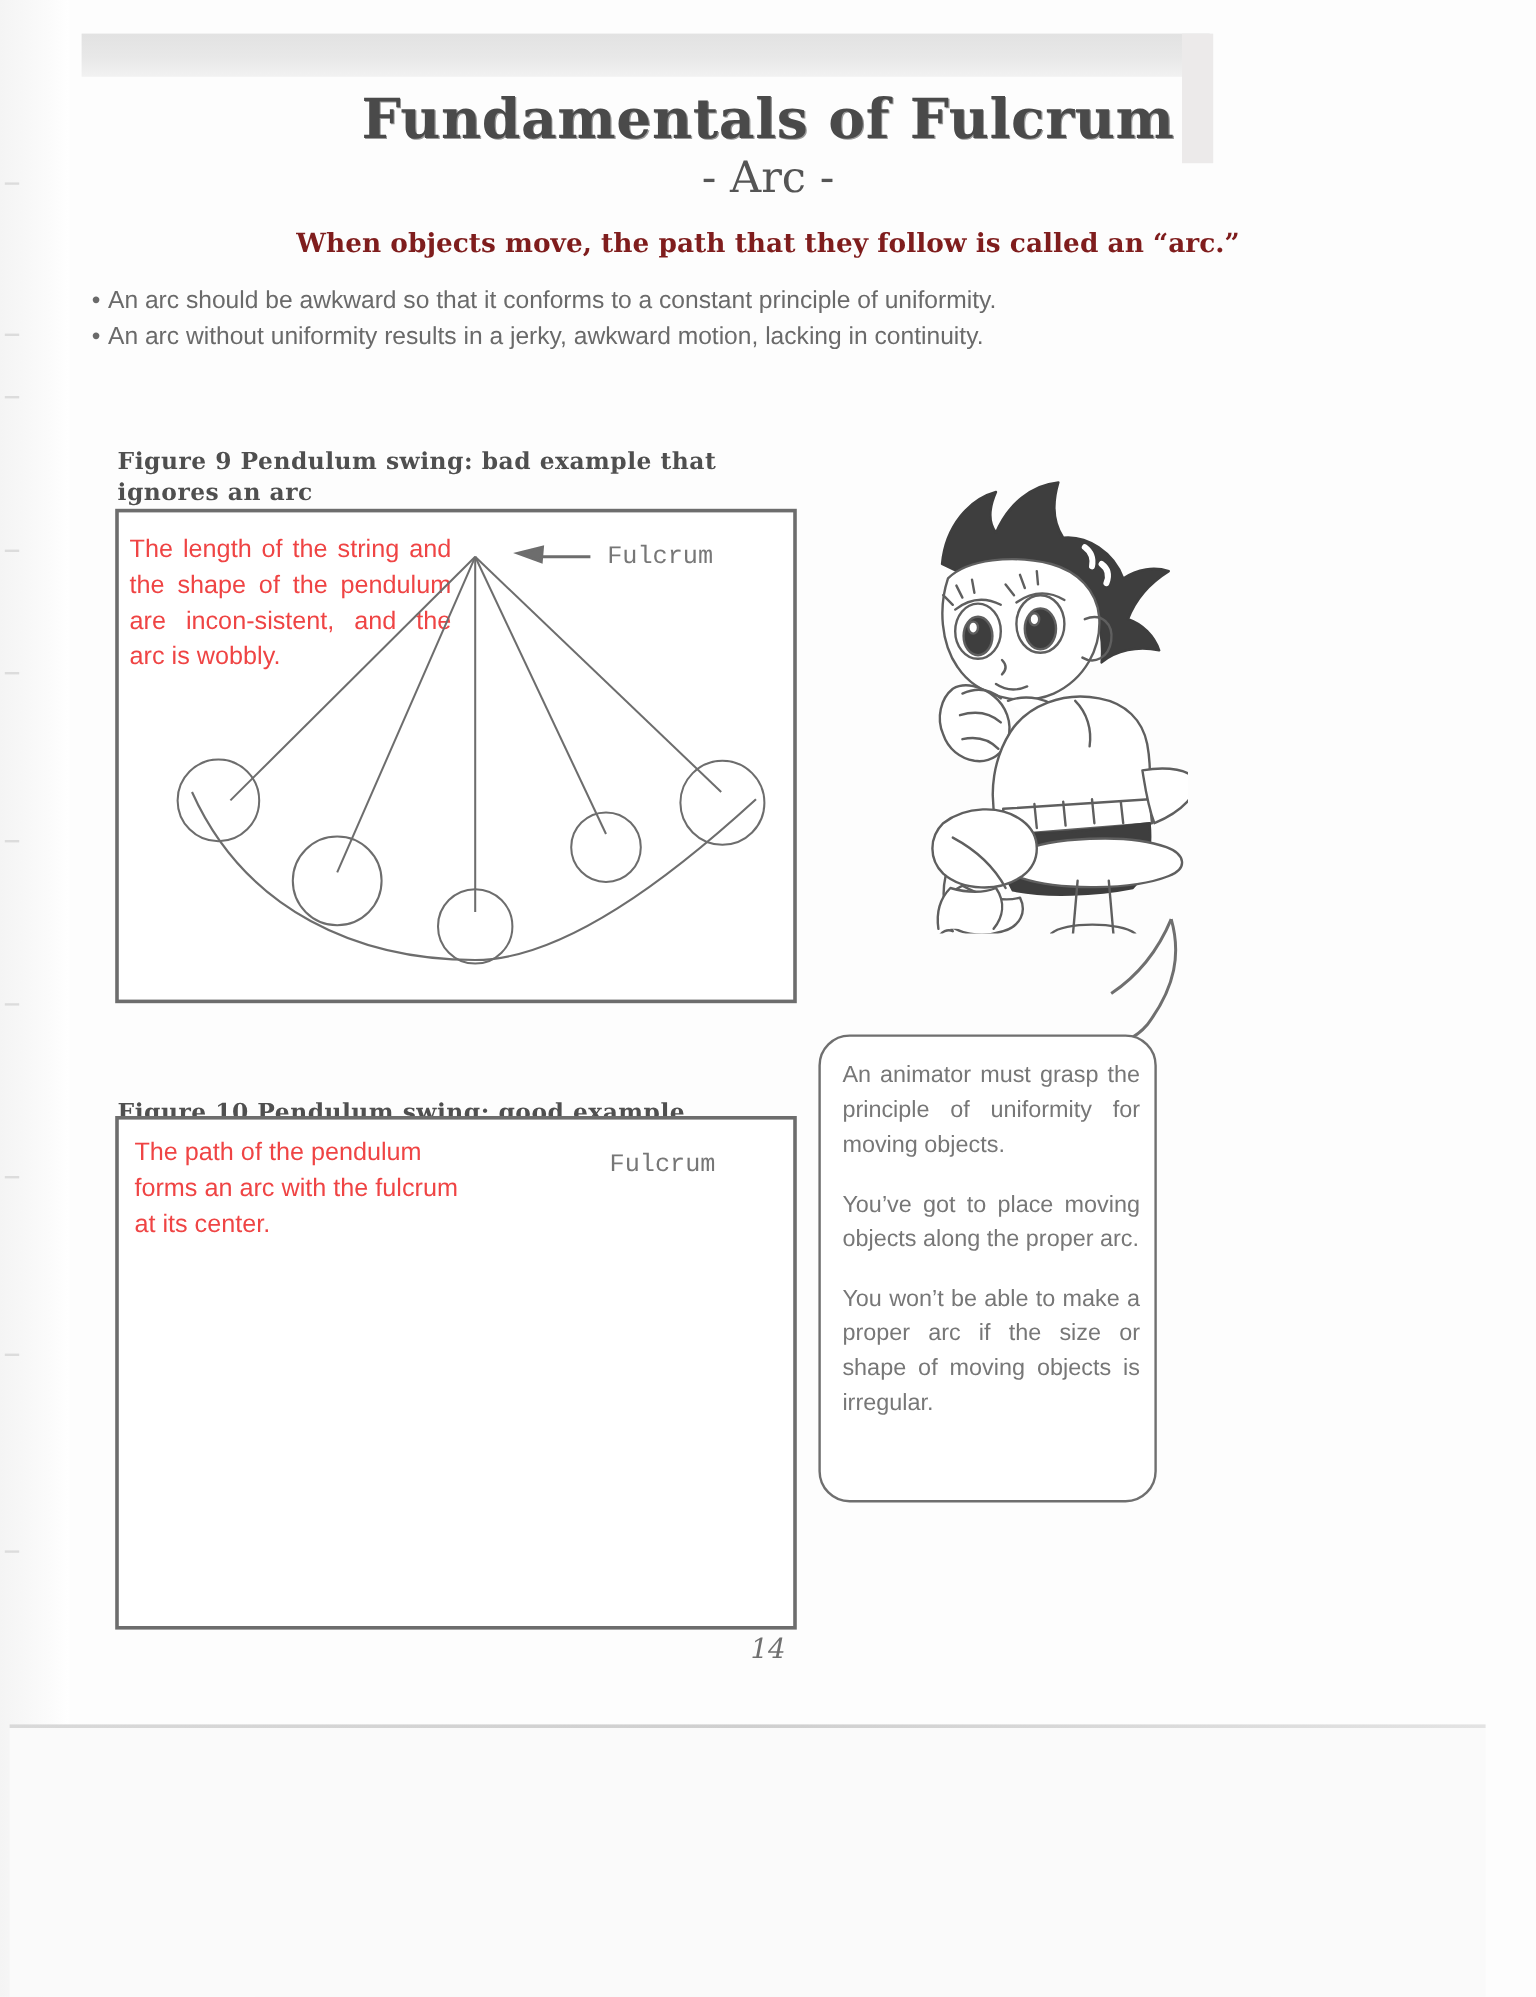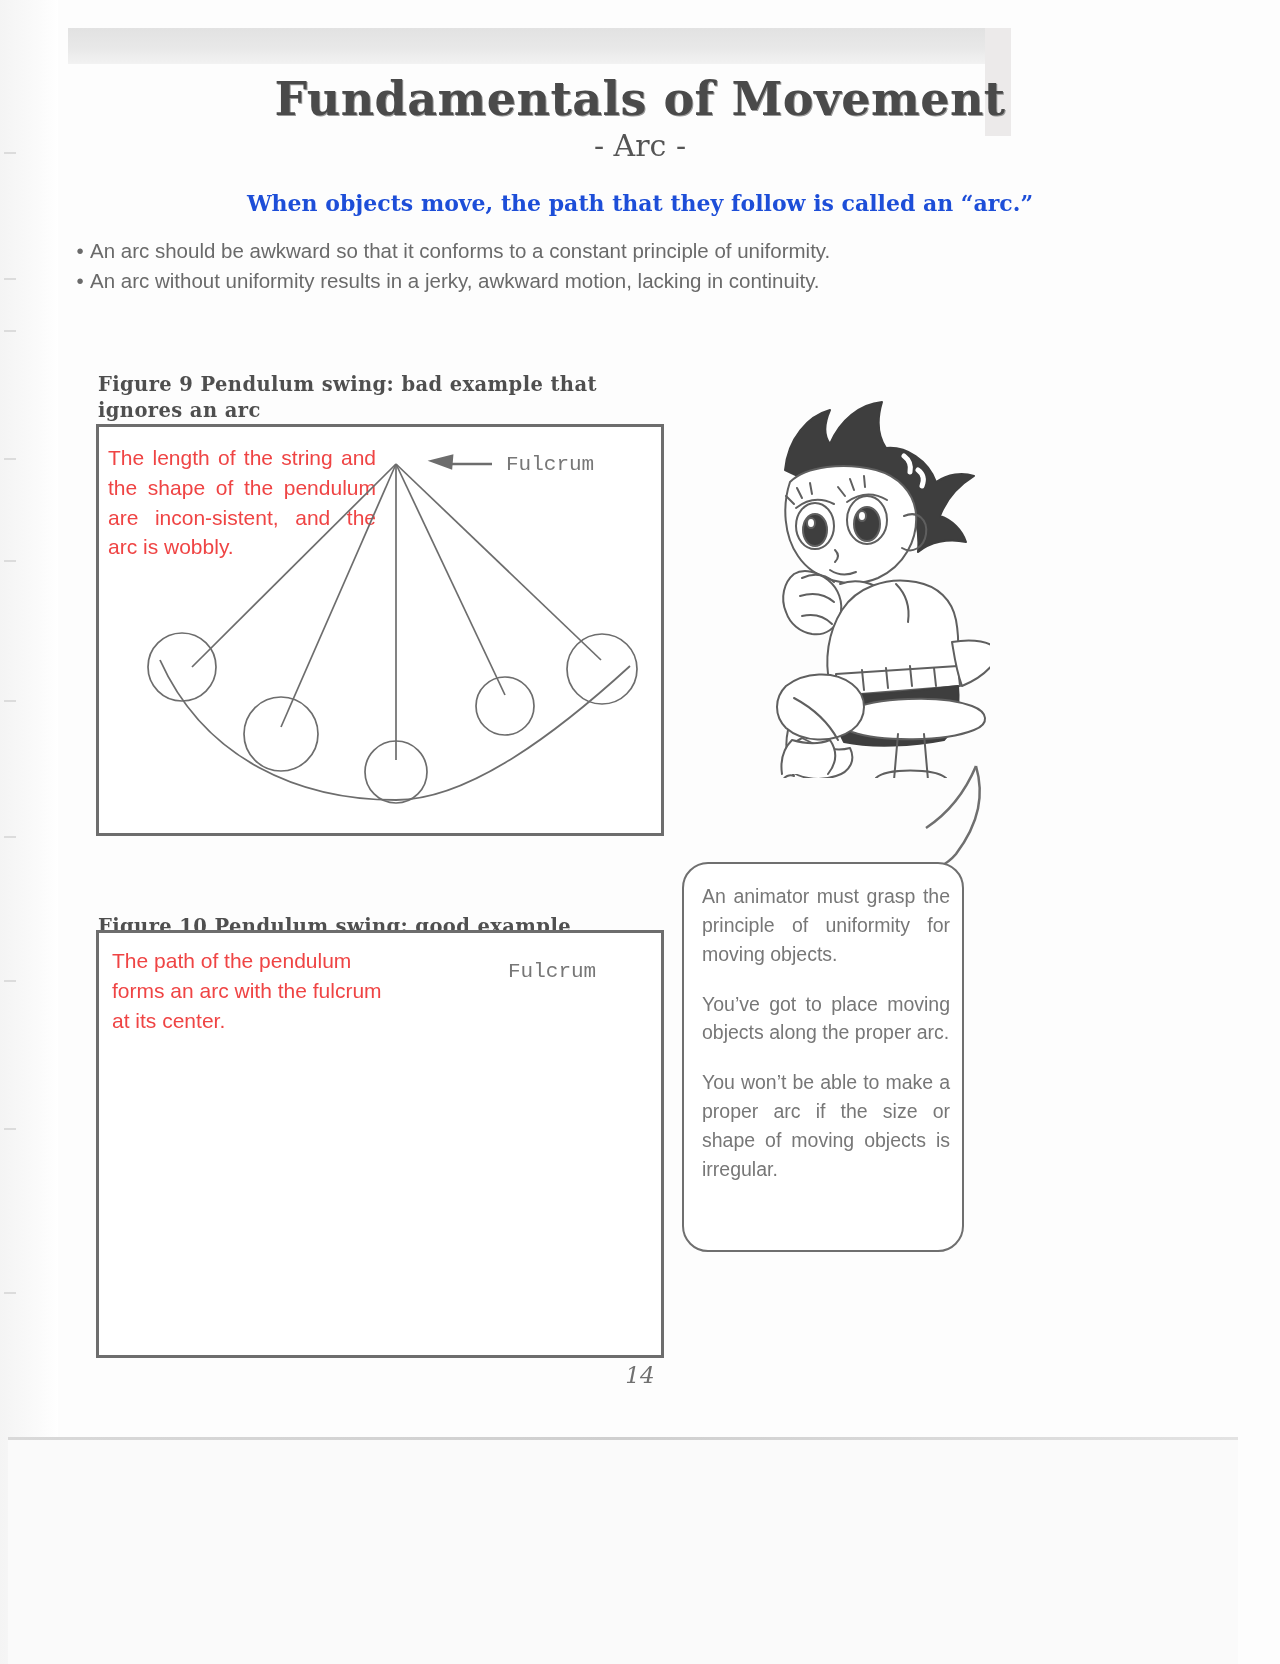--- a/index.html
+++ b/index.html
@@ -47,30 +47,30 @@
     font-weight:bold;
     font-size:46px;
     letter-spacing:.5px;
     color:#4a4a4a;
     text-shadow:1px 1px 0 #9a9a9a;
   }
   .subtitle{
     position:absolute;left:0;right:0;top:128px;
     text-align:center;
     font-family:"DejaVu Serif", serif;
-    font-size:30px;
+    font-size:36px;
     color:#555;
   }
   .tagline{
     position:absolute;left:0;right:0;top:190px;
     text-align:center;
     font-family:"DejaVu Serif", serif;
     font-weight:bold;
     font-size:22px;
-    color:#1d4ed8;
+    color:#7f1d1d;
   }
   .bullets{
     position:absolute;left:70px;top:236px;width:900px;
     font-family:"Liberation Sans", sans-serif;
     font-size:20.5px;
     color:#6a6a6a;
     line-height:1.45;
   }
   .bullets .row{display:block;white-space:nowrap;}
   .bullets .dot{display:inline-block;width:20px;text-align:center;}
@@ -152,21 +152,21 @@
   <div class="margin-dash" style="top:278px"></div>
   <div class="margin-dash" style="top:330px"></div>
   <div class="margin-dash" style="top:458px"></div>
   <div class="margin-dash" style="top:560px"></div>
   <div class="margin-dash" style="top:700px"></div>
   <div class="margin-dash" style="top:836px"></div>
   <div class="margin-dash" style="top:980px"></div>
   <div class="margin-dash" style="top:1128px"></div>
   <div class="margin-dash" style="top:1292px"></div>
 
-  <div class="title">Fundamentals of Movement</div>
+  <div class="title">Fundamentals of Fulcrum</div>
   <div class="subtitle">- Arc -</div>
   <div class="tagline">When objects move, the path that they follow is called an “arc.”</div>
 
   <div class="bullets">
     <span class="row"><span class="dot">•</span><span>An arc should be awkward so that it conforms to a constant principle of uniformity.</span></span>
     <span class="row"><span class="dot">•</span><span>An arc without uniformity results in a jerky, awkward motion, lacking in continuity.</span></span>
   </div>
 
   <div class="fig-caption" style="left:98px;top:372px;width:580px;">Figure 9  Pendulum swing: bad example that ignores an arc</div>
 

